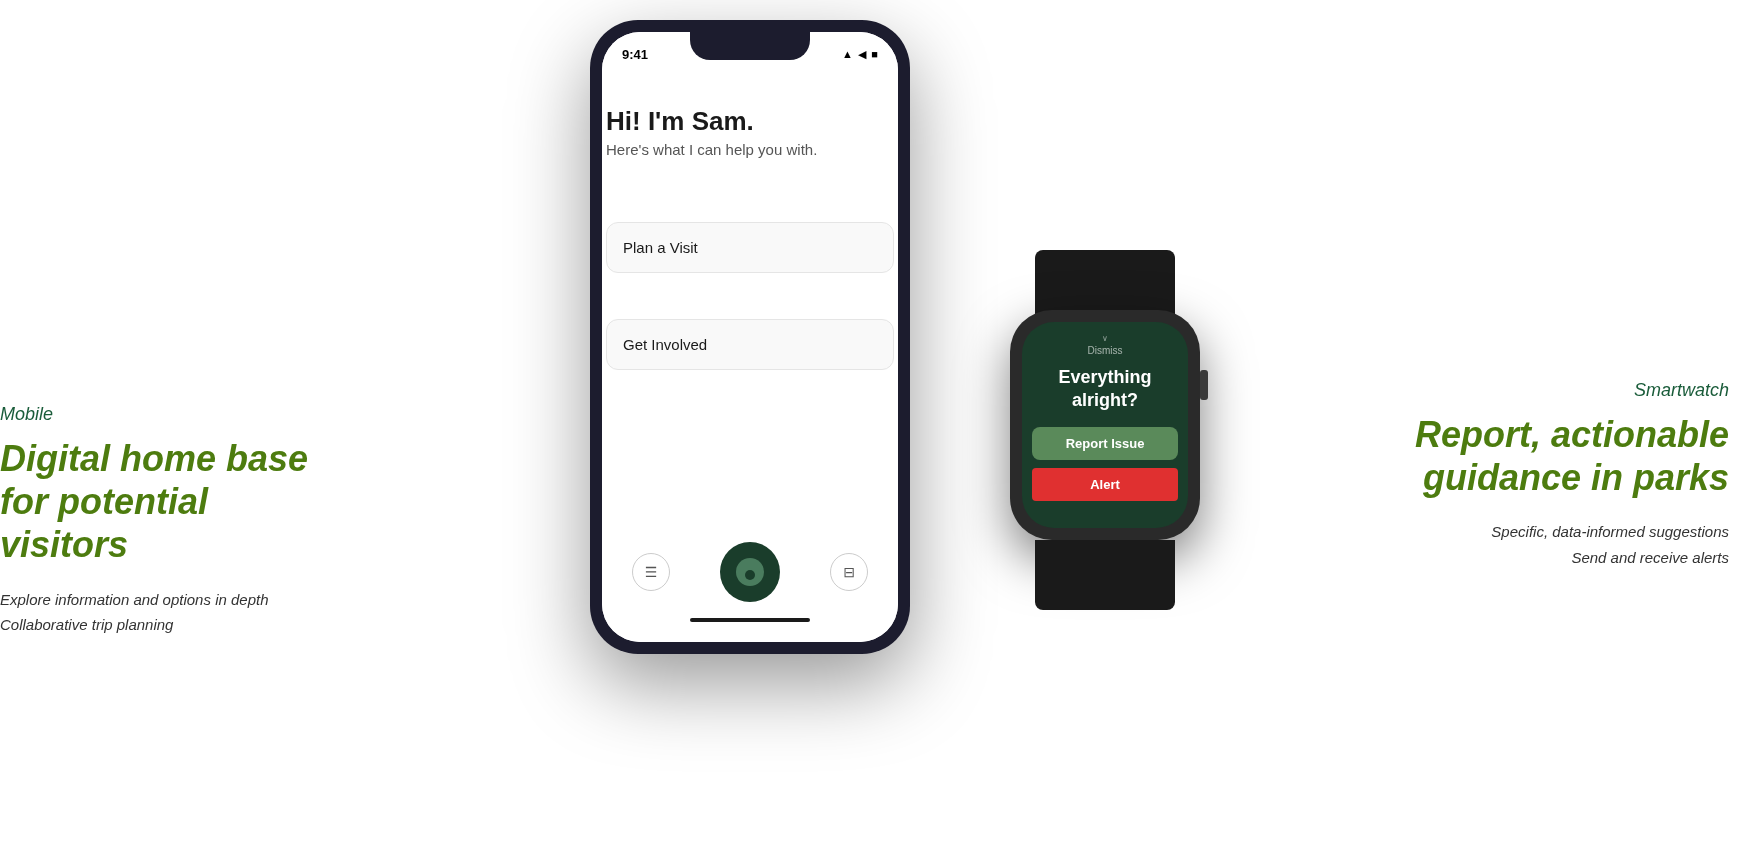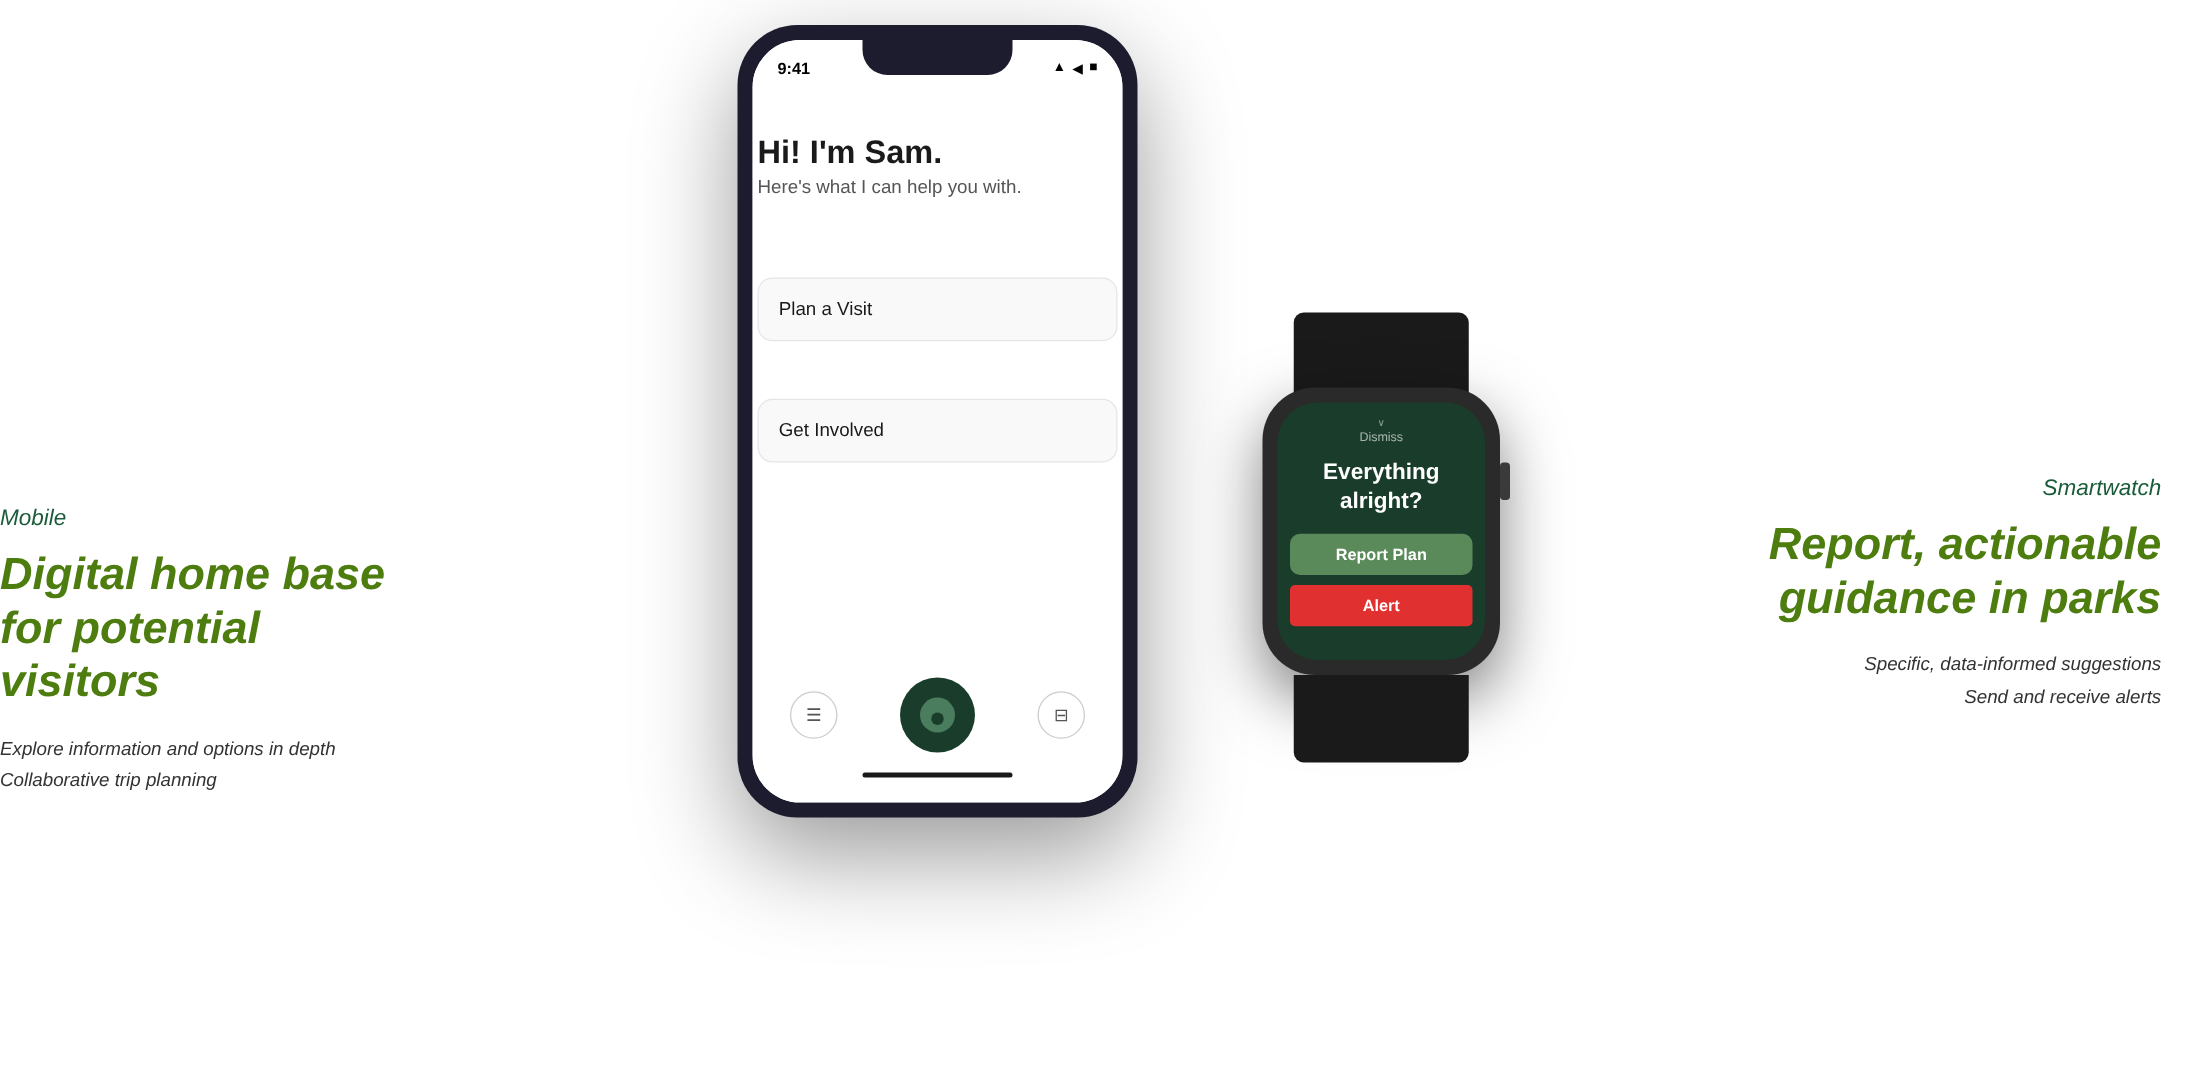--- a/index.html
+++ b/index.html
@@ -424,20 +424,20 @@
   <div class="watch">
     <div class="watch-band-top"></div>
     <div class="watch-body">
       <div class="watch-crown"></div>
       <div class="watch-screen">
         <div class="watch-dismiss">
           <span class="watch-dismiss-arrow">∨</span>
           <span>Dismiss</span>
         </div>
         <div class="watch-question">Everything alright?</div>
-        <div class="watch-btn-report">Report Plan</div>
+        <div class="watch-btn-report">Report Issue</div>
         <div class="watch-btn-alert">Alert</div>
       </div>
     </div>
     <div class="watch-band-bottom"></div>
   </div>
 
 </div>
 
 </body></html>

